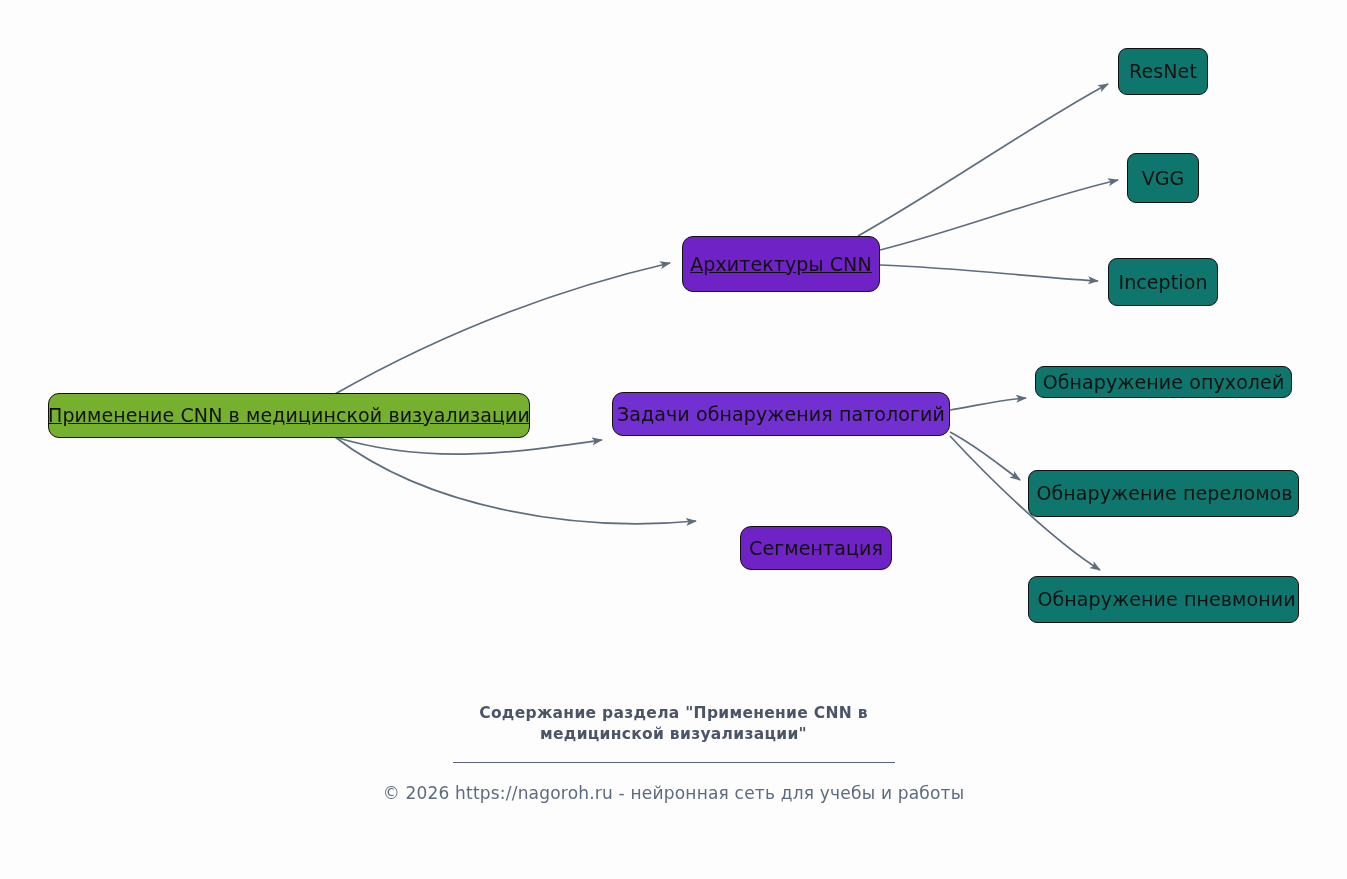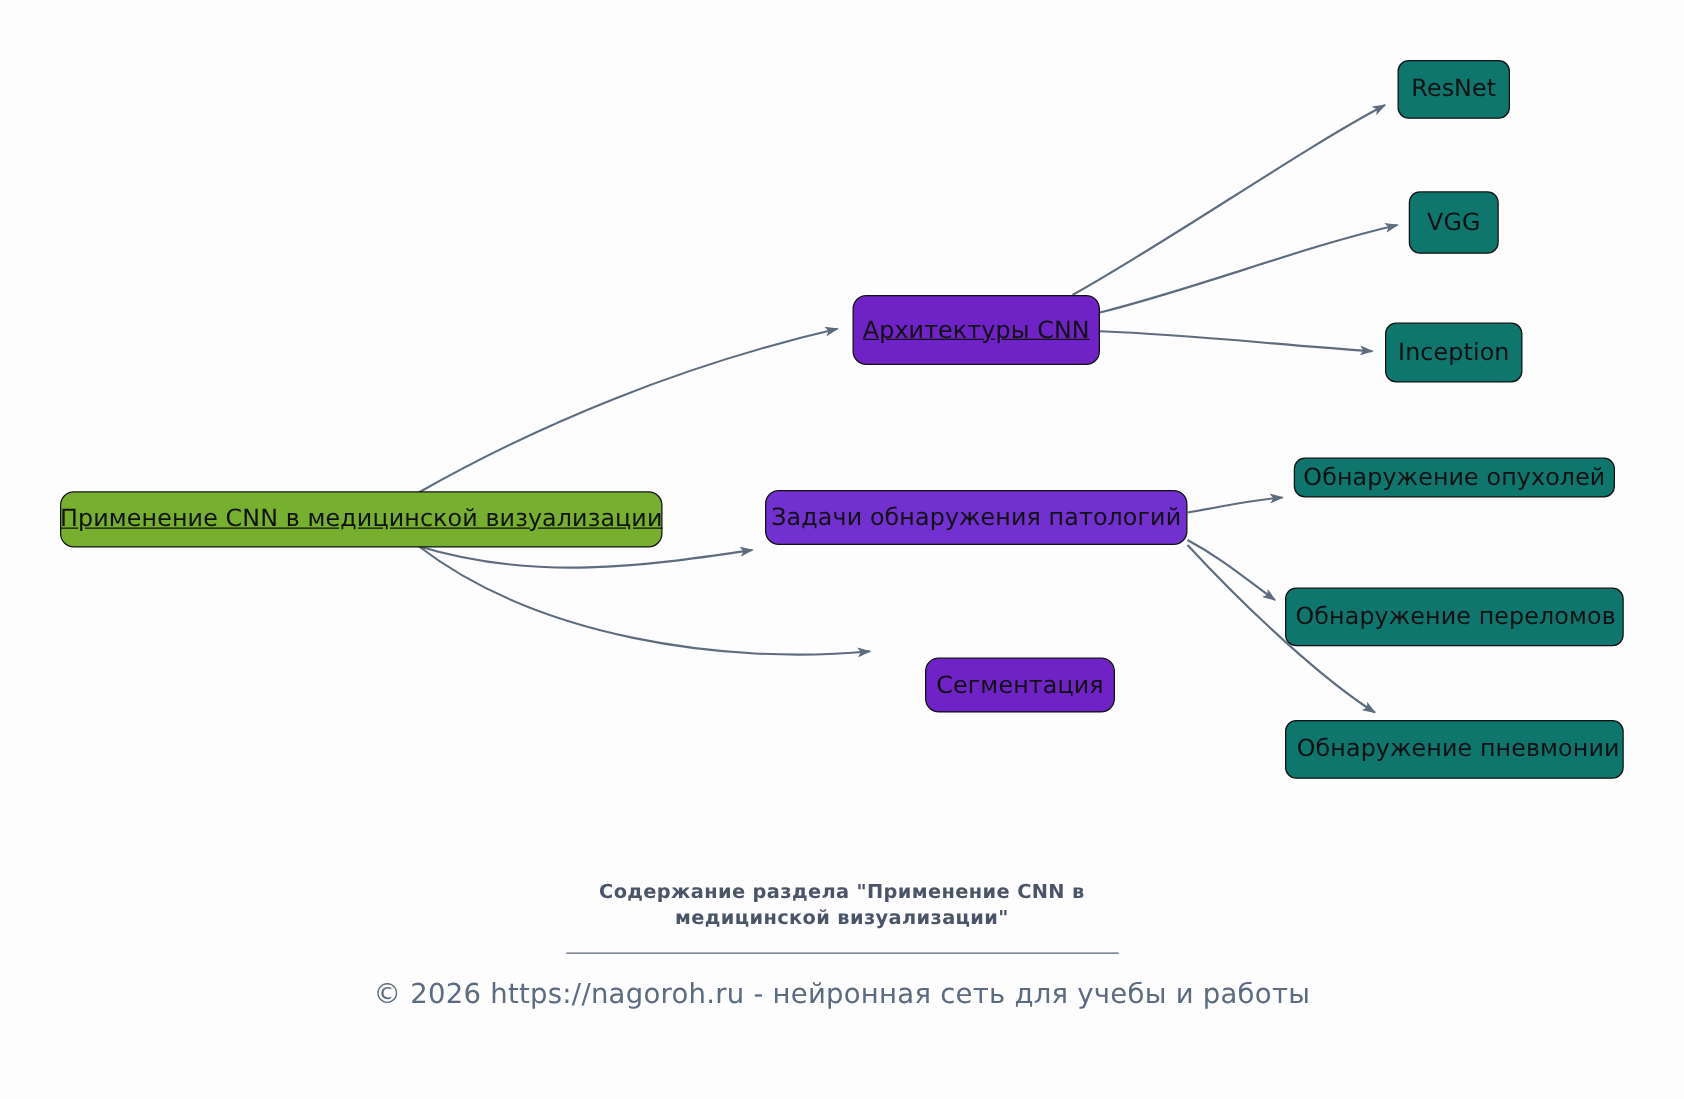--- a/index.html
+++ b/index.html
@@ -78,21 +78,21 @@
     height: 0;
     margin: 17px auto 0 auto;
     border-top: 1.4px solid #5a6378;
   }
   #footer-text {
     position: absolute;
     left: 0;
     right: 0;
     top: 783px;
     text-align: center;
-    font-size: 22px;
+    font-size: 17px;
     color: #5b6b80;
     letter-spacing: 0.2px;
   }
 </style>
 </head>
 <body>
 
 <svg id="diagram-canvas" viewBox="0 0 1347 879" xmlns="http://www.w3.org/2000/svg">
   <defs>
     <marker id="arrowhead" markerWidth="11" markerHeight="8" refX="10" refY="4" orient="auto" markerUnits="userSpaceOnUse">

